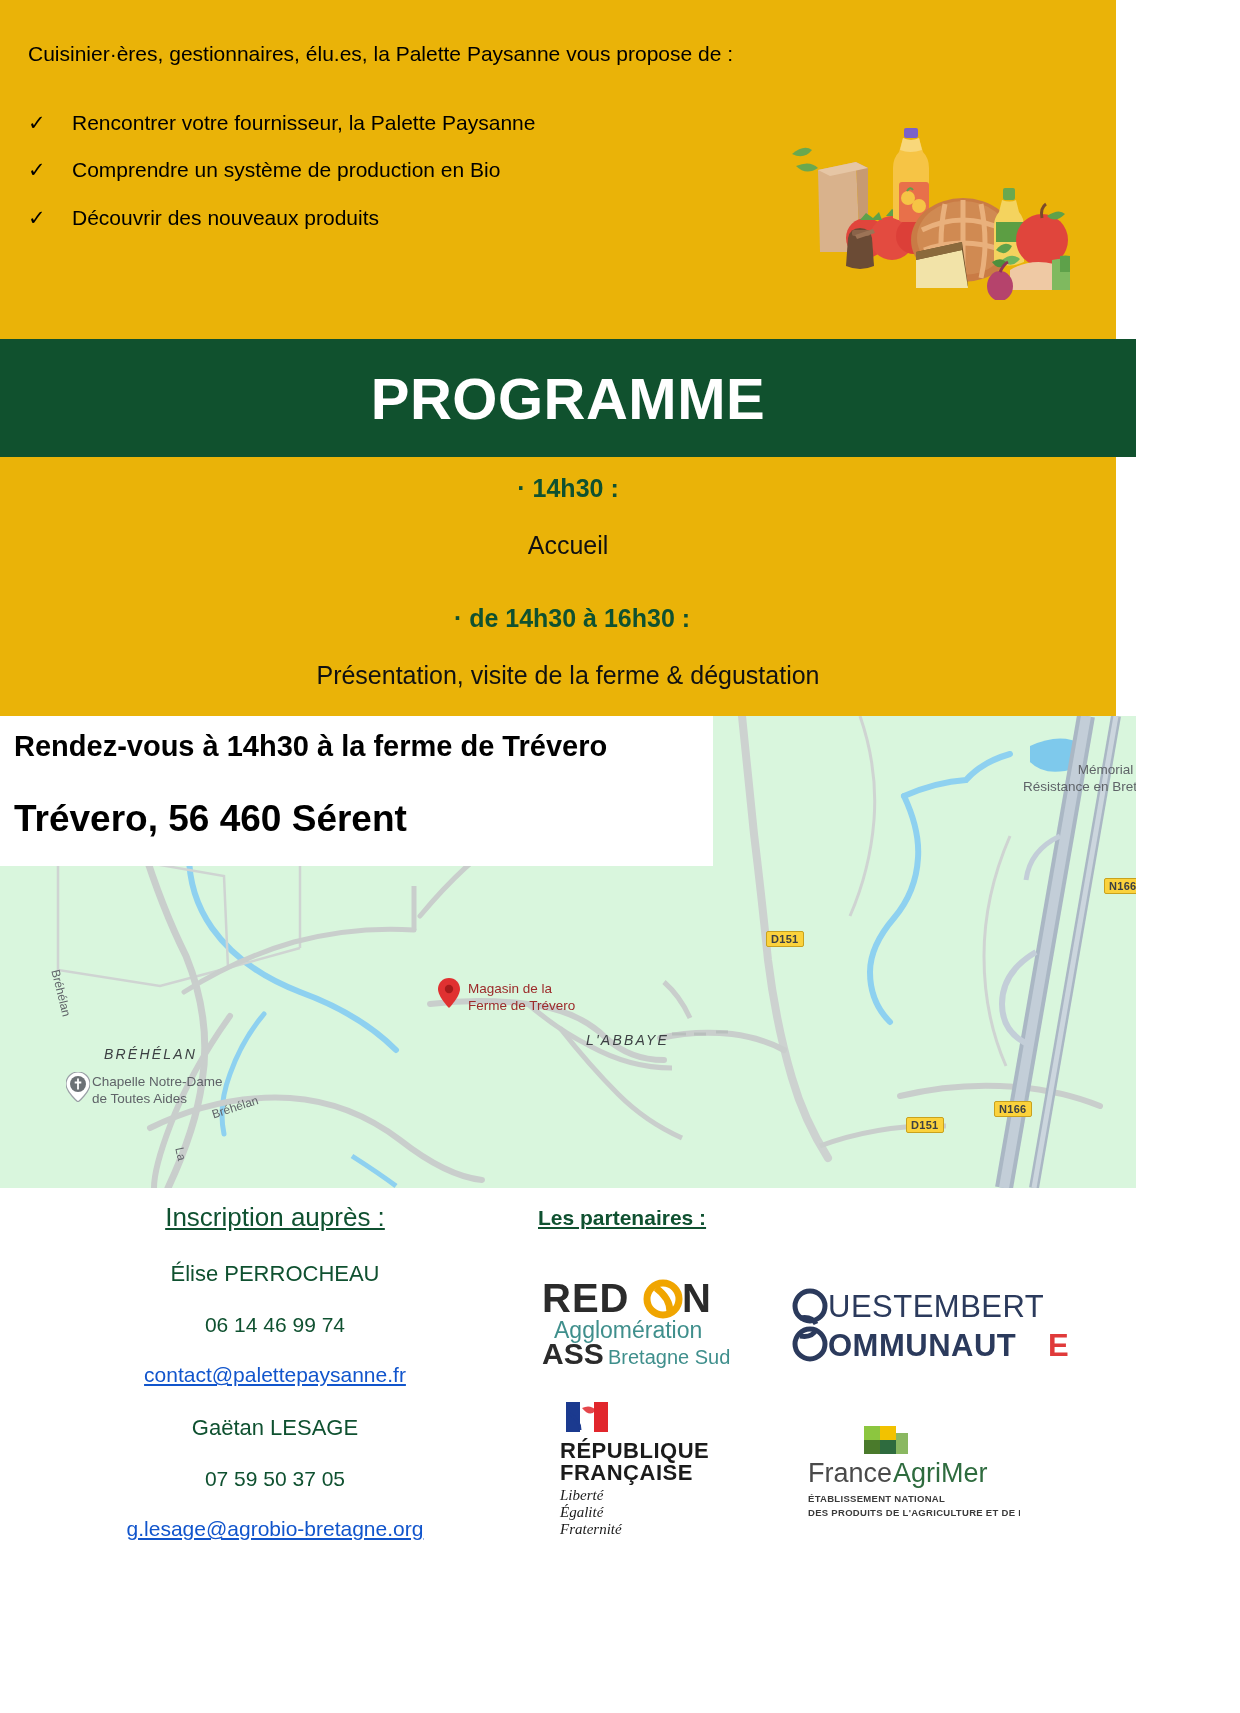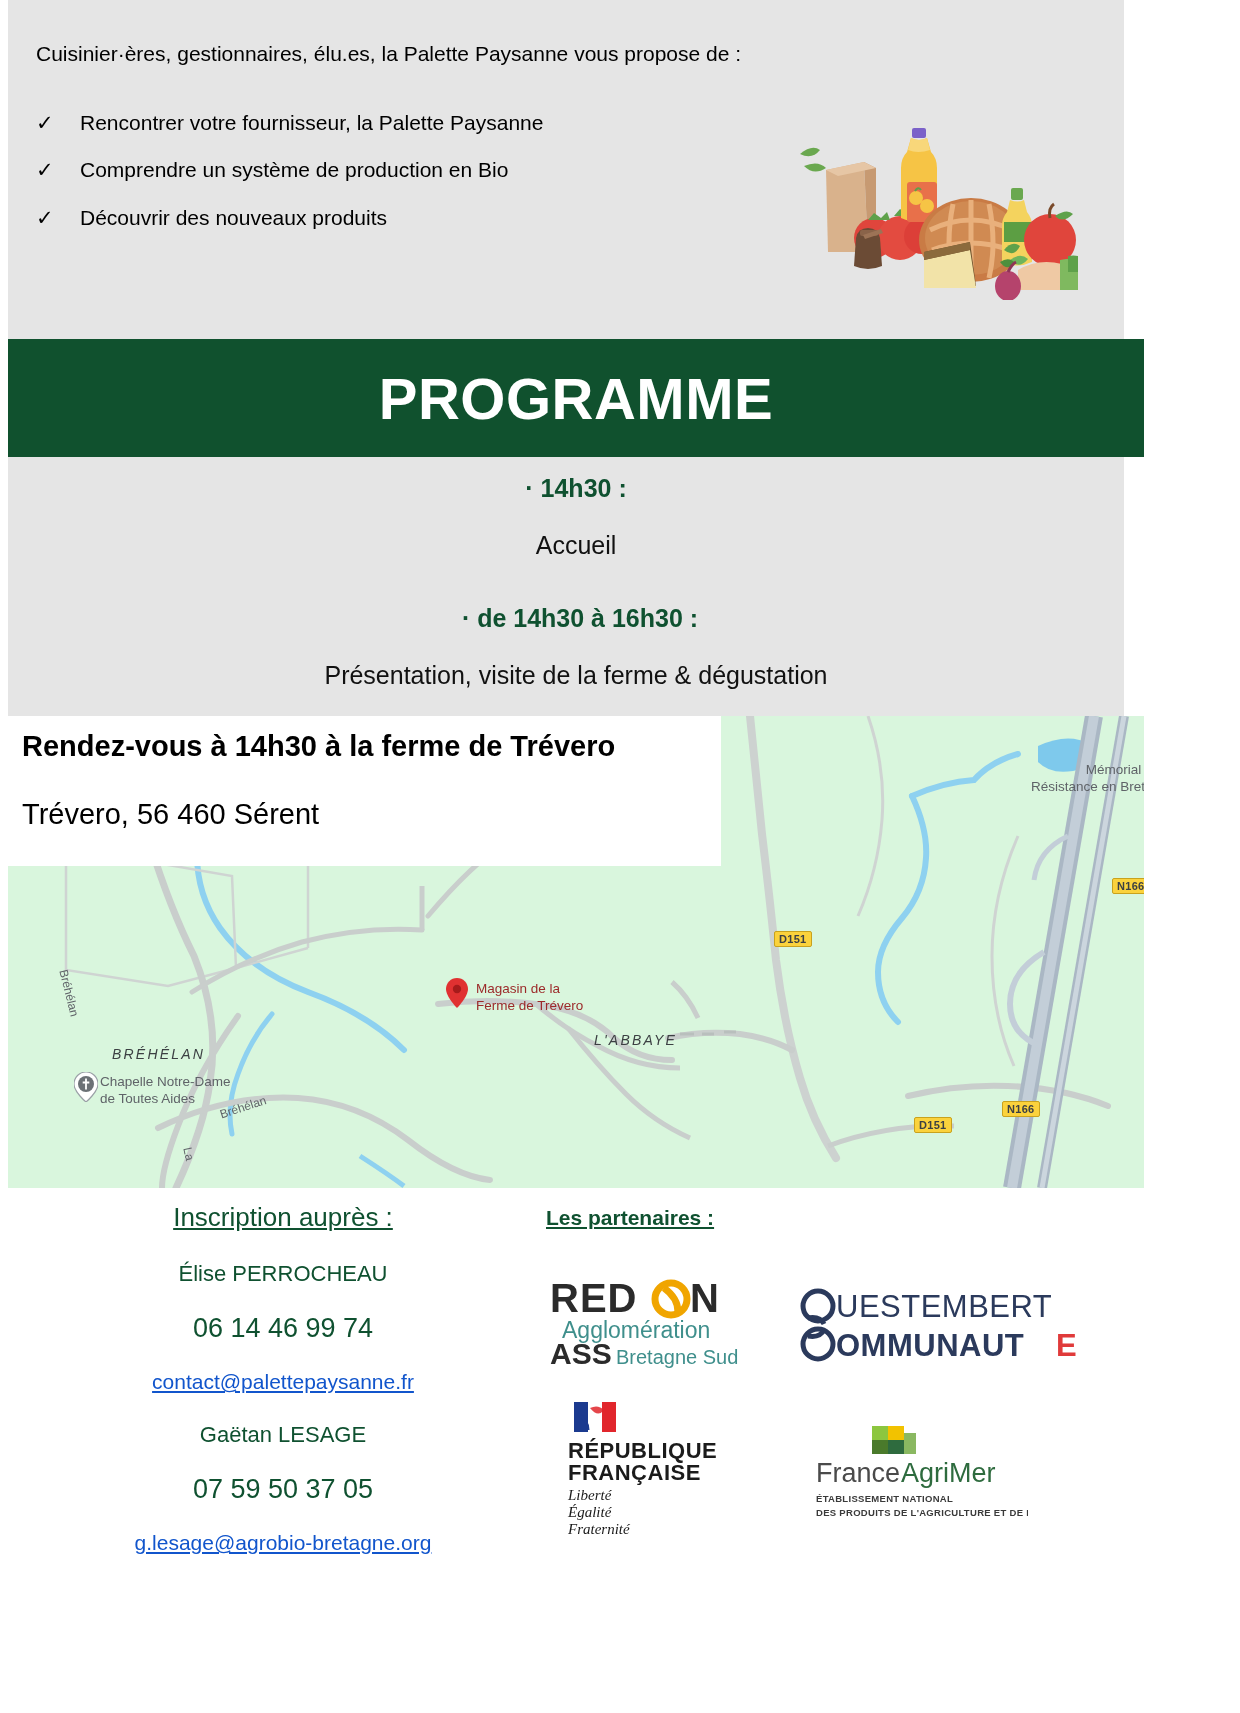--- a/index.html
+++ b/index.html
@@ -1,21 +1,21 @@
 <!DOCTYPE html>
 <html lang="fr"><head>
 <meta charset="utf-8">
 <style>
   html,body{margin:0;padding:0;background:#fff;}
   body{
     width:1240px;height:1713px;position:relative;overflow:hidden;
     font-family:"Liberation Sans","DejaVu Sans",sans-serif;
     color:#000;
   }
-  .page{position:absolute;left:8px;top:0;width:1116px;height:1713px;background:#e5e5e5;}
+  .page{position:absolute;left:0;top:0;width:1116px;height:1713px;background:#eab308;}
 
   
   .intro{position:absolute;left:28px;top:40px;width:800px;font-size:21px;line-height:1.3;}
   .bullets{position:absolute;left:28px;top:110px;width:760px;}
   .bullet{display:flex;align-items:flex-start;margin-bottom:21px;}
   .bullet .tick{width:44px;flex:0 0 44px;font-size:21px;line-height:1.25;}
   .bullet .btxt{font-size:21px;line-height:1.25;}
 
   
   .food{position:absolute;left:700px;top:110px;width:370px;height:190px;}
@@ -30,21 +30,21 @@
   }
 
   
   .sched{position:absolute;left:0;top:460px;width:1136px;text-align:center;}
   .sched .t{font-size:25px;font-weight:bold;color:#0f5130;margin:14px 0 0 0;}
   .sched .d{font-size:25px;color:#111;margin:28px 0 0 0;}
 
   
   .rdv{position:absolute;left:0;top:716px;width:713px;height:150px;background:#fff;z-index:5;}
   .rdv .l1{position:absolute;left:14px;top:14px;font-size:29px;font-weight:bold;white-space:nowrap;}
-  .rdv .l2{position:absolute;left:14px;top:82px;font-size:29px;font-weight:normal;white-space:nowrap;}
+  .rdv .l2{position:absolute;left:14px;top:82px;font-size:37px;font-weight:bold;white-space:nowrap;}
 
   
   .map{position:absolute;left:0;top:716px;width:1136px;height:472px;background:#d9f6dd;overflow:hidden;}
   .map svg{position:absolute;left:0;top:0;}
   .maplabel{position:absolute;font-family:"Liberation Sans","DejaVu Sans",sans-serif;}
   .place-name{font-size:14px;letter-spacing:2.2px;color:#3c4043;font-weight:400;font-style:italic;}
   .poi-name{font-size:13.5px;color:#5f6368;line-height:1.25;}
   .poi-red{font-size:13.5px;color:#9c2a2a;line-height:1.25;}
   .road-lbl{font-size:12px;color:#5f6368;}
   .shield{
@@ -52,21 +52,21 @@
     font-size:11px;color:#3c4043;font-weight:bold;padding:1px 4px;letter-spacing:.3px;
   }
   .marker{position:absolute;width:22px;height:30px;}
   .chapel-ico{position:absolute;width:24px;height:30px;}
 
   
   .bottom{position:absolute;left:0;top:1188px;width:1136px;height:525px;background:#fff;}
   .insc{position:absolute;left:60px;top:14px;width:430px;text-align:center;}
   .insc .hd{font-size:26px;color:#0f5130;text-decoration:underline;}
   .insc .nm{font-size:22px;color:#0f5130;margin-top:28px;}
-  .insc .ph{font-size:27px;color:#0f5130;margin-top:26px;text-align:center;}
+  .insc .ph{font-size:21px;color:#0f5130;margin-top:26px;text-align:center;}
   .insc .em{font-size:21px;color:#1155cc;text-decoration:underline;margin-top:26px;}
 
   .part{position:absolute;left:500px;top:14px;width:636px;}
   .part .hd{font-size:21px;font-weight:bold;color:#0f5130;text-decoration:underline;
             position:absolute;left:38px;top:4px;white-space:nowrap;}
   .logo{position:absolute;}
 
   
   .redon{left:40px;top:70px;width:210px;height:105px;}
   

